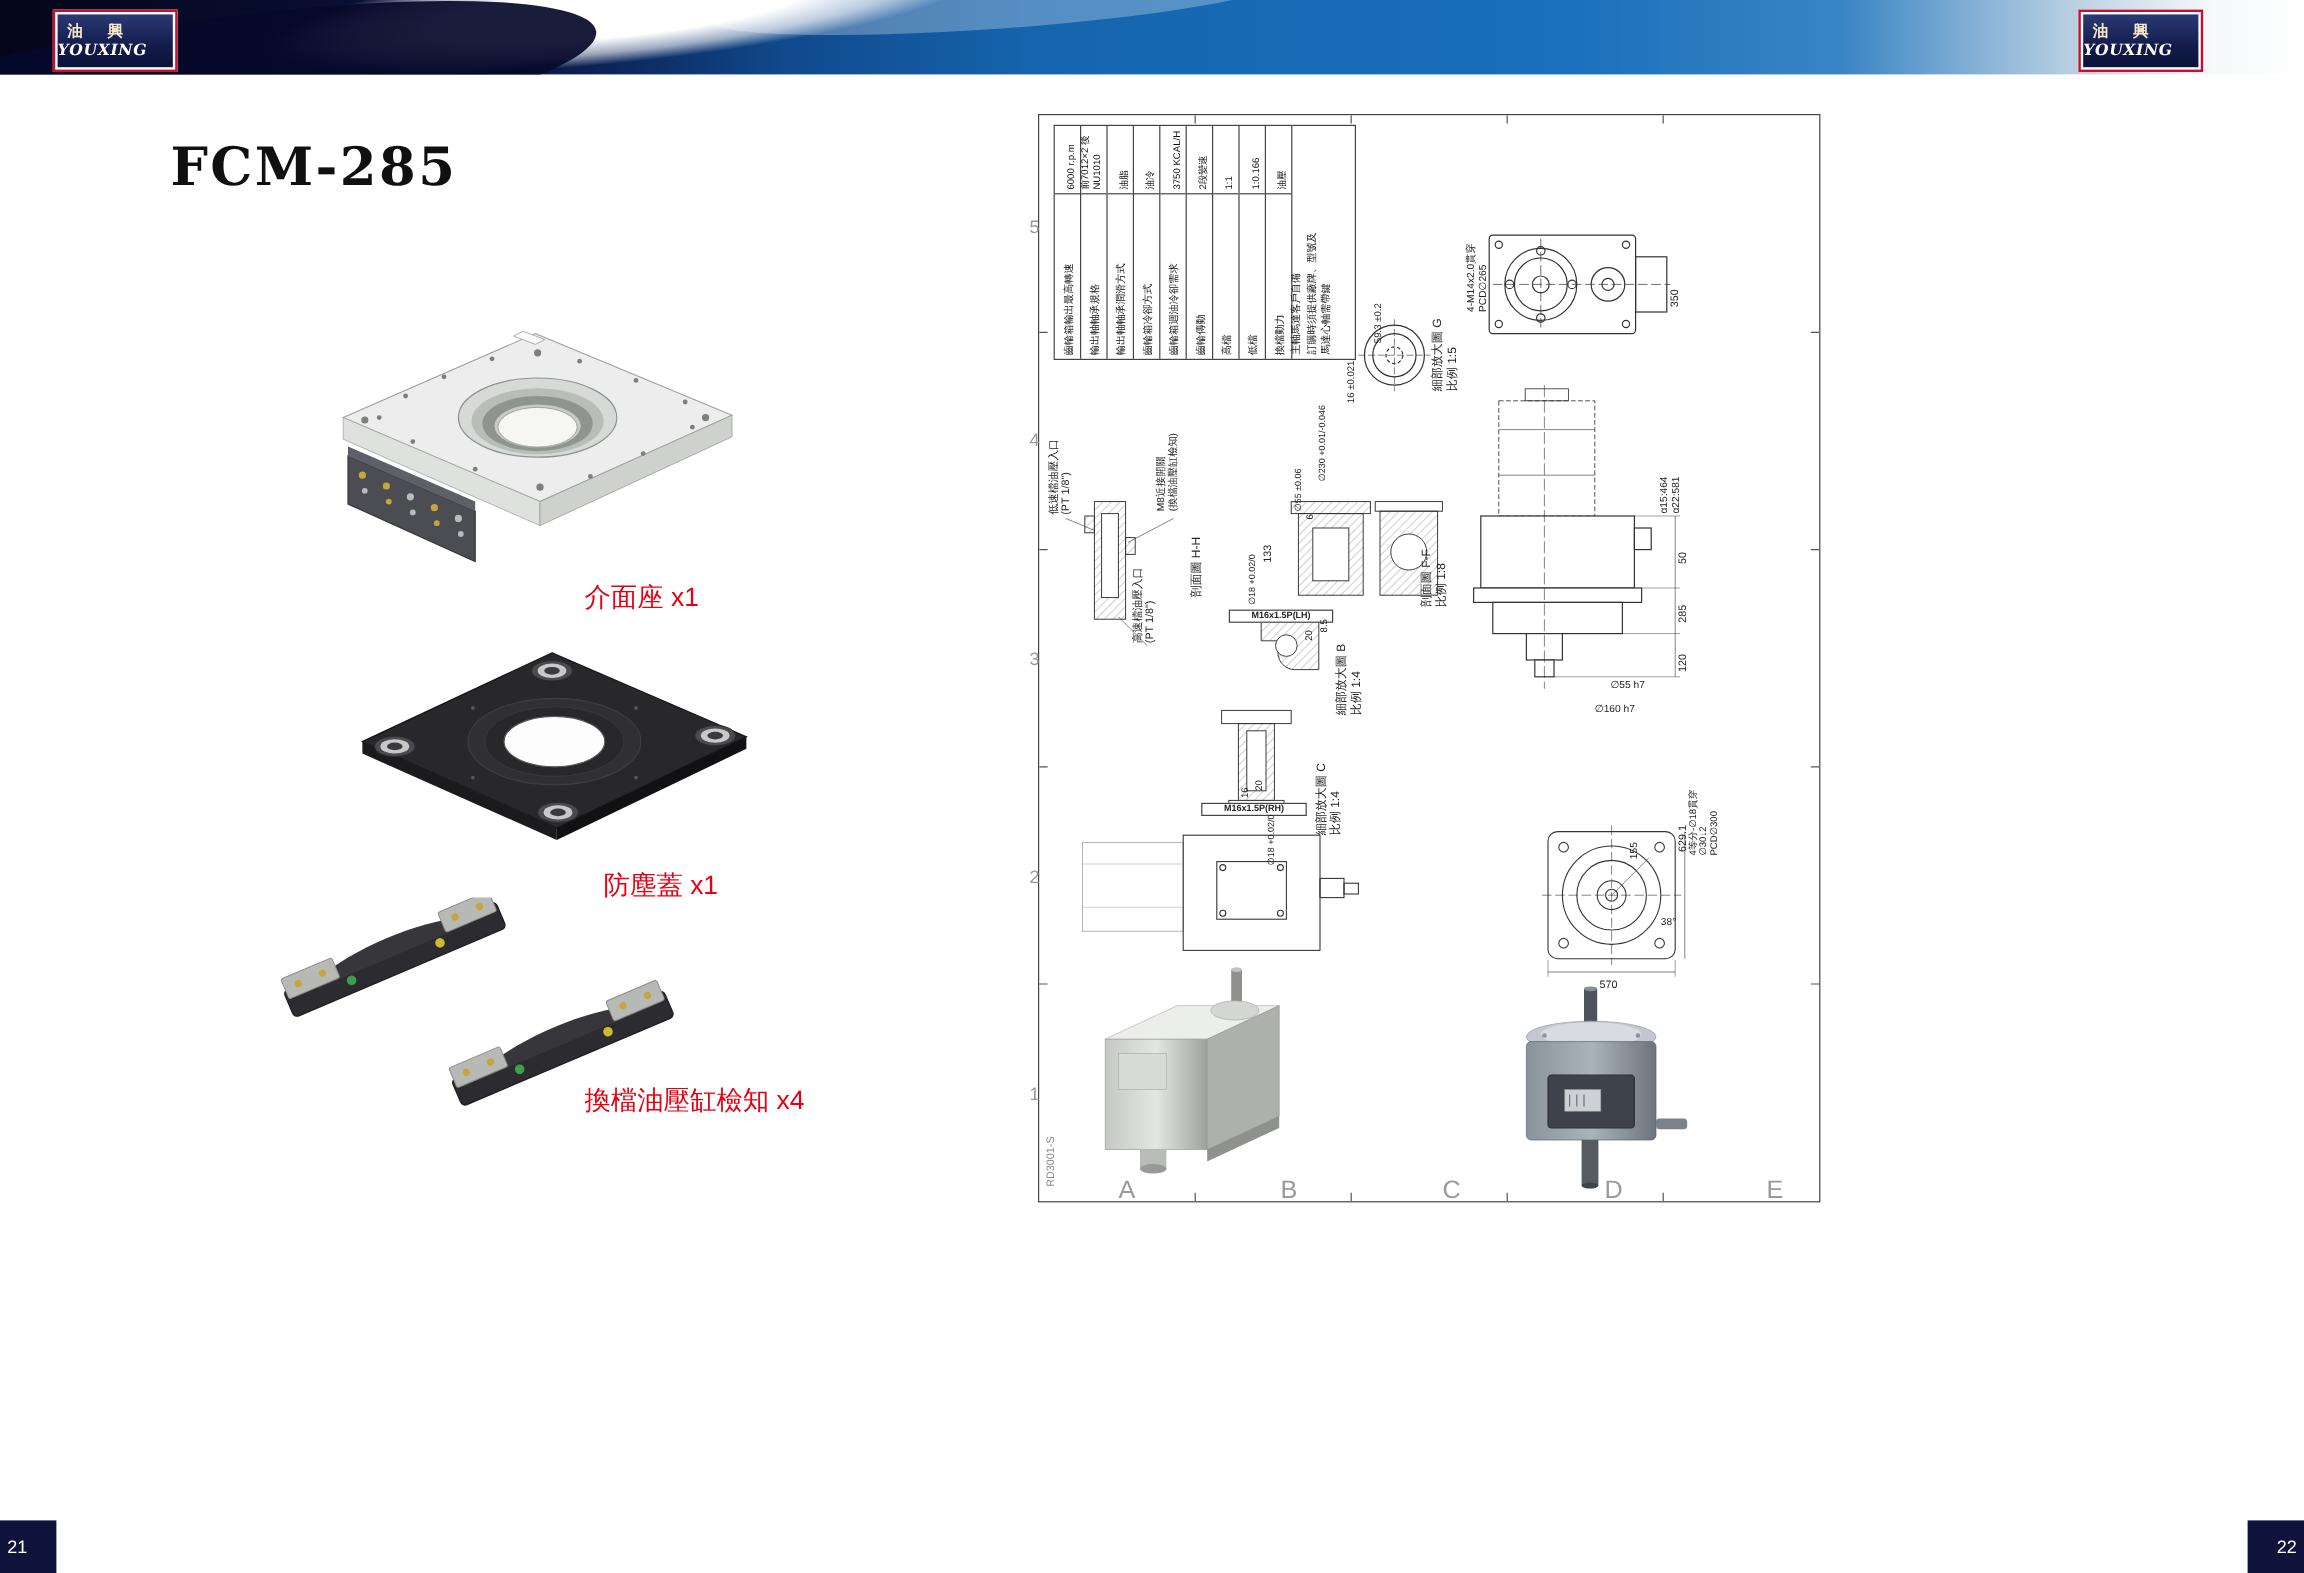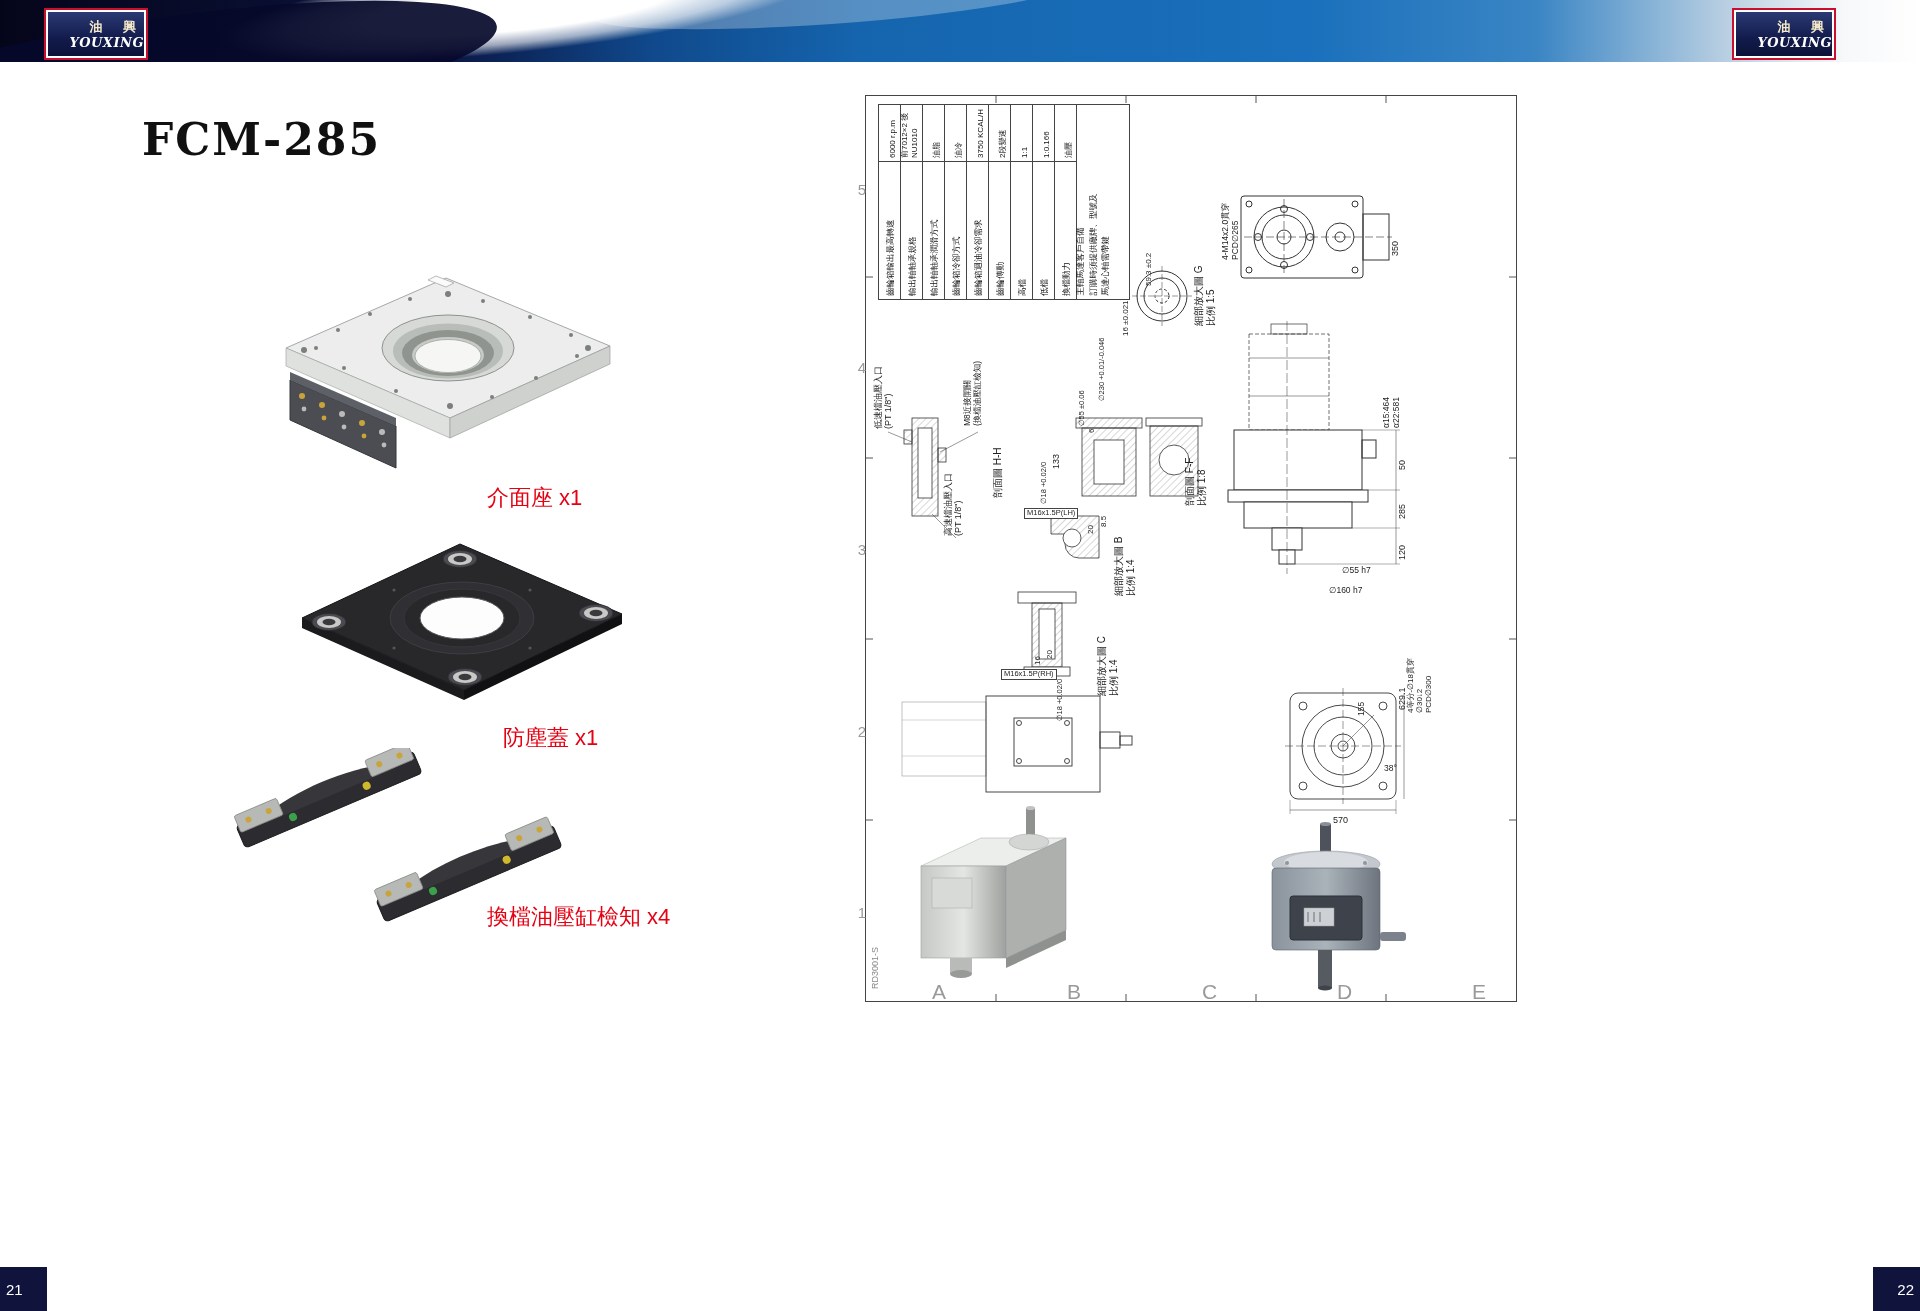--- a/index.html
+++ b/index.html
@@ -11,21 +11,21 @@
   .band{position:absolute;left:0;top:0;width:1920px;height:62px;overflow:hidden;
     background:linear-gradient(90deg,#05051a 0%,#090e30 14%,#0b1a4a 24%,#10498c 34%,
       #1565ae 45%,#1a70bc 68%,#3a85c4 80%,#bad0e2 90%,#f6f8fa 96%,#ffffff 100%);}
   .band svg{position:absolute;left:0;top:0;}
 
   .logo{position:absolute;top:8px;width:104px;height:52px;background:#fff;
         border:2px solid #c8102e;box-sizing:border-box;padding:2px;z-index:5;}
   .logo-left{left:44px;}
   .logo-right{left:1732px;}
   .logo-inner{width:100%;height:100%;background:linear-gradient(180deg,#2b3a74 0%,#121b4c 60%,#0b1238 100%);
-        display:flex;flex-direction:column;align-items:flex-end;justify-content:center;}
+        display:flex;flex-direction:column;align-items:flex-start;justify-content:center;}
   .logo-cn{color:#f3e9c8;font-size:13px;font-weight:bold;letter-spacing:8px;text-indent:8px;
         font-family:"DejaVu Serif",serif;line-height:17px;}
   .logo-en{color:#ffffff;font-style:italic;font-weight:bold;font-size:13px;
         font-family:"DejaVu Serif",serif;letter-spacing:0.5px;line-height:15px;}
 
   
   .pageno{position:absolute;bottom:0;width:47px;height:44px;background:#10143d;color:#fff;
         font-size:15px;display:flex;align-items:center;box-sizing:border-box;}
   .pageno.pl{left:0;justify-content:flex-start;padding-left:6px;}
   .pageno.pr{right:0;justify-content:flex-end;padding-right:6px;margin-top:24px;}
@@ -43,21 +43,21 @@
   .prod2{left:298px;top:538px;}
   .prod3{left:228px;top:748px;}
 
   
   .drawing{position:absolute;left:865px;top:95px;width:650px;height:905px;background:#fff;
         border:1.5px solid #444;box-sizing:content-box;}
   .drawing .lineart{position:absolute;left:0;top:0;}
 
   .ann{position:absolute;white-space:pre;color:#222;line-height:1.15;}
   .ann.v{transform:rotate(-90deg);transform-origin:0 0;}
-  .ann.bx{border:1px solid #444;padding:0 2px;background:#fff;}
+  .ann.bx{border:1px solid #444;padding:0 18px;background:#fff;font-weight:bold;}
   .docno{position:absolute;left:4px;top:893px;font-size:9px;color:#888;
         transform:rotate(-90deg);transform-origin:0 0;white-space:pre;}
 
   
   #spec-table{position:absolute;left:12px;top:8px;width:252px;height:196px;display:flex;
         border:1px solid #444;background:#fff;box-sizing:border-box;}
   .spec-col{flex:0 0 22px;display:flex;flex-direction:column;border-right:1px solid #444;box-sizing:border-box;}
   .spec-col .val{height:56px;border-bottom:1px solid #444;position:relative;}
   .spec-col .lab{flex:1;position:relative;}
   .spec-notes{flex:1;position:relative;}

